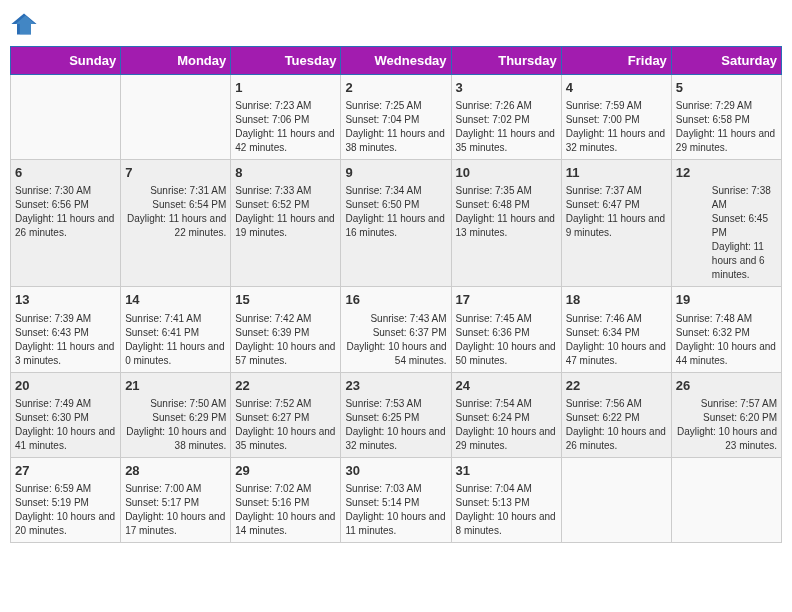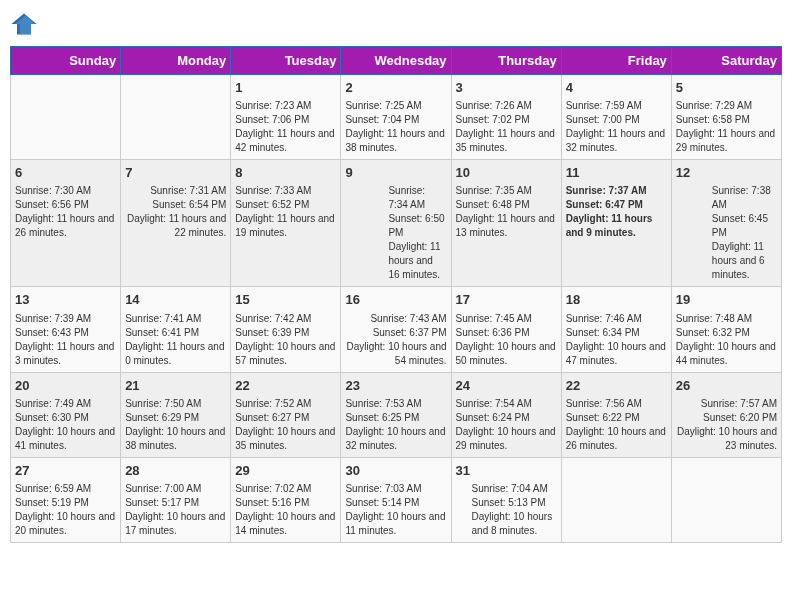--- a/index.html
+++ b/index.html
@@ -176,33 +176,33 @@
 Daylight: 11 hours and 22 minutes.</div>
         </td>
         <td>
           <span class="day-num">8</span>
           <div class="cell-content" style="white-space: pre-line;">Sunrise: 7:33 AM
 Sunset: 6:52 PM
 Daylight: 11 hours and 19 minutes.</div>
         </td>
         <td>
           <span class="day-num">9</span>
-          <div class="cell-content" style="white-space: pre-line; margin-left: 43px;">Sunrise: 7:34 AM
+          <div class="cell-content" style="white-space: pre-line;">Sunrise: 7:34 AM
 Sunset: 6:50 PM
 Daylight: 11 hours and 16 minutes.</div>
         </td>
         <td>
           <span class="day-num">10</span>
           <div class="cell-content" style="white-space: pre-line;">Sunrise: 7:35 AM
 Sunset: 6:48 PM
 Daylight: 11 hours and 13 minutes.</div>
         </td>
         <td>
           <span class="day-num">11</span>
-          <div class="cell-content" style="white-space: pre-line; font-weight: bold;">Sunrise: 7:37 AM
+          <div class="cell-content" style="white-space: pre-line;">Sunrise: 7:37 AM
 Sunset: 6:47 PM
 Daylight: 11 hours and 9 minutes.</div>
         </td>
         <td>
           <span class="day-num">12</span>
           <div class="cell-content" style="white-space: pre-line; margin-left: 36px;">Sunrise: 7:38 AM
 Sunset: 6:45 PM
 Daylight: 11 hours and 6 minutes.</div>
         </td>
       </tr>
@@ -252,21 +252,21 @@
       </tr>
       <tr>
         <td>
           <span class="day-num">20</span>
           <div class="cell-content" style="white-space: pre-line;">Sunrise: 7:49 AM
 Sunset: 6:30 PM
 Daylight: 10 hours and 41 minutes.</div>
         </td>
         <td>
           <span class="day-num">21</span>
-          <div class="cell-content" style="white-space: pre-line;">Sunrise: 7:50 AM
+          <div class="cell-content" style="white-space: pre-line; text-align: right;">Sunrise: 7:50 AM
 Sunset: 6:29 PM
 Daylight: 10 hours and 38 minutes.</div>
         </td>
         <td>
           <span class="day-num">22</span>
           <div class="cell-content" style="white-space: pre-line;">Sunrise: 7:52 AM
 Sunset: 6:27 PM
 Daylight: 10 hours and 35 minutes.</div>
         </td>
         <td>
@@ -314,21 +314,21 @@
 Daylight: 10 hours and 14 minutes.</div>
         </td>
         <td>
           <span class="day-num">30</span>
           <div class="cell-content" style="white-space: pre-line;">Sunrise: 7:03 AM
 Sunset: 5:14 PM
 Daylight: 10 hours and 11 minutes.</div>
         </td>
         <td>
           <span class="day-num">31</span>
-          <div class="cell-content" style="white-space: pre-line; margin-left: 16px;">Sunrise: 7:04 AM
+          <div class="cell-content" style="white-space: pre-line;">Sunrise: 7:04 AM
 Sunset: 5:13 PM
 Daylight: 10 hours and 8 minutes.</div>
         </td>
         <td></td>
         <td></td>
       </tr>
     </tbody>
 </table>
 
 </body></html>

